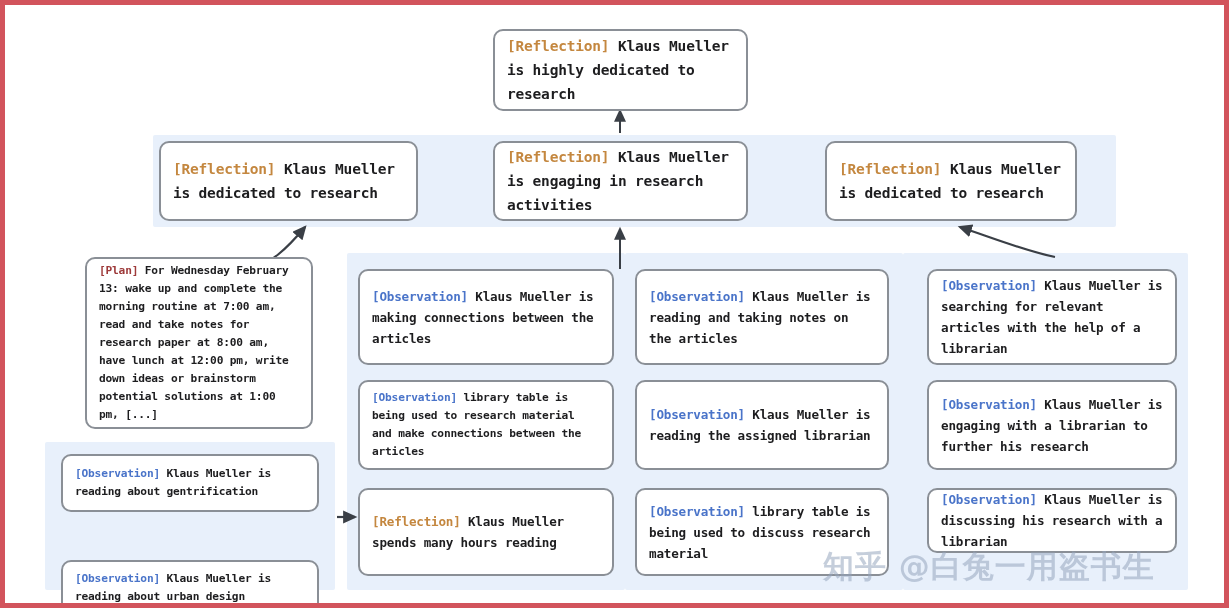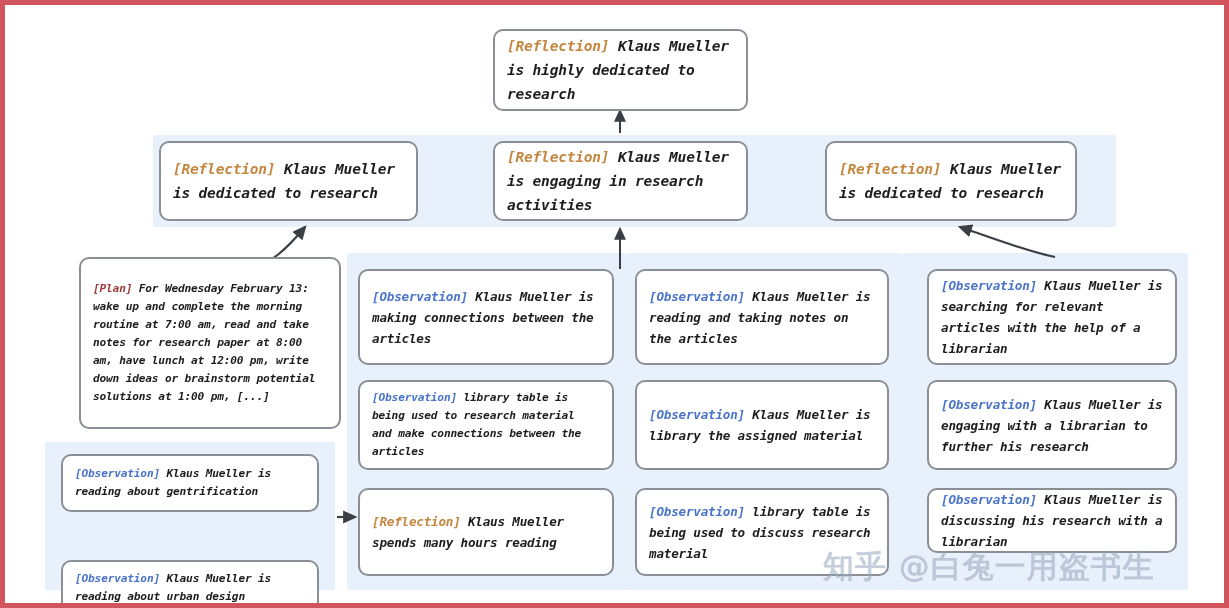--- a/index.html
+++ b/index.html
@@ -32,21 +32,20 @@
     align-items: center;
     color: #1d1d1f;
     font-weight: bold;
     letter-spacing: -0.2px;
     overflow: hidden;
   }
   .node .inner {
     padding: 0 12px;
     width: 100%;
     box-sizing: border-box;
-    font-style: italic;
   }
   .tag-reflection { color: #c4873f; font-weight: bold; }
   .tag-observation { color: #4a74c9; font-weight: bold; }
   .tag-plan { color: #9e3b3b; font-weight: bold; }
 
   .fs15 { font-size: 14.5px; line-height: 24px; }
   .fs13 { font-size: 12.6px; line-height: 21px; }
   .fs11 { font-size: 11.2px; line-height: 18px; }
 
   svg.arrows {
@@ -112,21 +111,21 @@
       <span class="tag-reflection">[Reflection]</span><span> Klaus Mueller is engaging in research activities</span>
     </div>
   </div>
 
   <div class="node fs15" style="left:820px; top:136px; width:252px; height:80px;">
     <div class="inner">
       <span class="tag-reflection">[Reflection]</span><span> Klaus Mueller is dedicated to research</span>
     </div>
   </div>
 
-  <div class="node fs11" style="left:74px; top:252px; width:262px; height:172px;">
+  <div class="node fs11" style="left:80px; top:252px; width:228px; height:172px;">
     <div class="inner">
       <span class="tag-plan">[Plan]</span><span> For Wednesday February 13: wake up and complete the morning routine at 7:00 am, read and take notes for research paper at 8:00 am, have lunch at 12:00 pm, write down ideas or brainstorm potential solutions at 1:00 pm, [...]</span>
     </div>
   </div>
 
   <div class="node fs11" style="left:56px; top:449px; width:258px; height:58px;align-items:center;">
     <div class="inner">
       <span class="tag-observation">[Observation]</span><span> Klaus Mueller is reading about gentrification</span>
     </div>
   </div>
@@ -152,21 +151,21 @@
     </div>
   </div>
 
   <div class="node fs13" style="left:630px; top:264px; width:254px; height:96px;">
     <div class="inner">
       <span class="tag-observation">[Observation]</span><span> Klaus Mueller is reading and taking notes on the articles</span>
     </div>
   </div>
   <div class="node fs13" style="left:630px; top:375px; width:254px; height:90px;">
     <div class="inner">
-      <span class="tag-observation">[Observation]</span><span> Klaus Mueller is library the assigned material</span>
+      <span class="tag-observation">[Observation]</span><span> Klaus Mueller is reading the assigned librarian</span>
     </div>
   </div>
   <div class="node fs13" style="left:630px; top:483px; width:254px; height:88px;">
     <div class="inner">
       <span class="tag-observation">[Observation]</span><span> library table is being used to discuss research material</span>
     </div>
   </div>
 
   <div class="node fs13" style="left:922px; top:264px; width:250px; height:96px;">
     <div class="inner">

